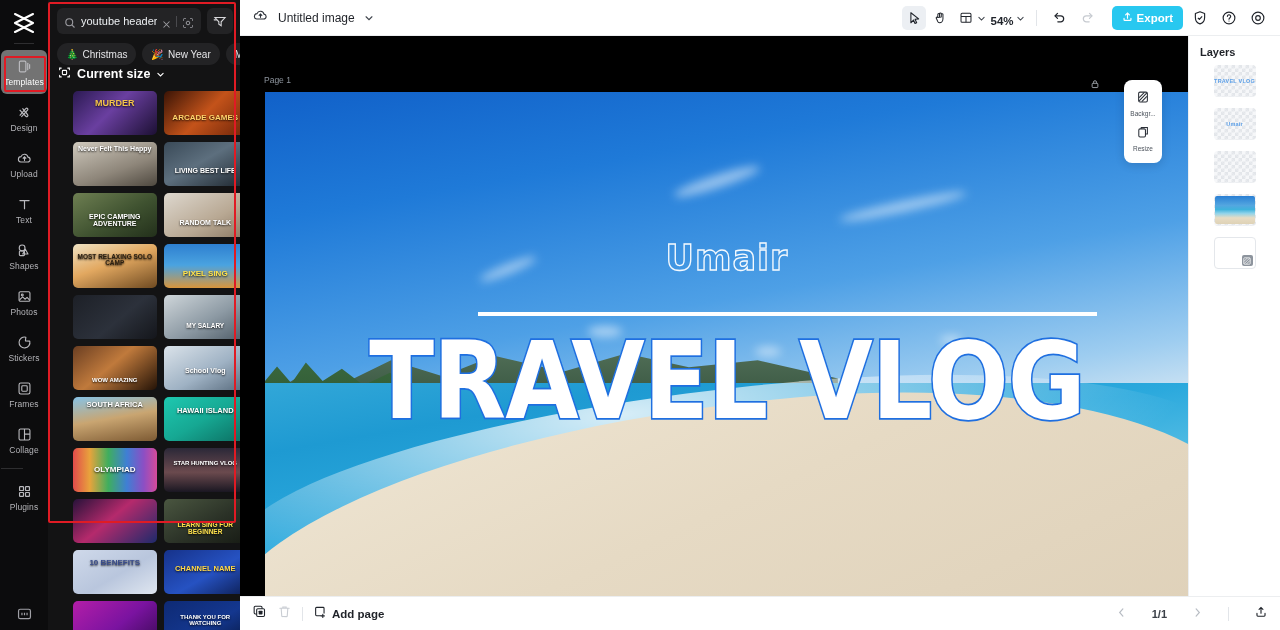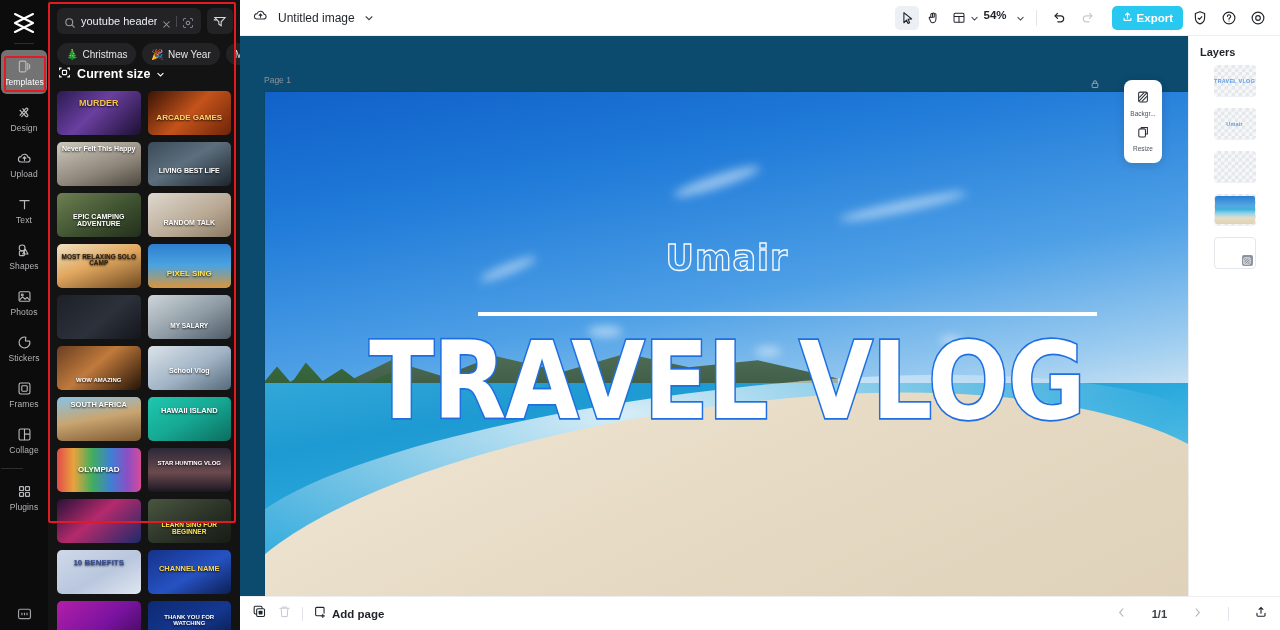--- a/index.html
+++ b/index.html
@@ -66,21 +66,21 @@
   #cursize { display: flex; align-items: center; gap: 6px; padding: 0 0 8px 10px; cursor: pointer; }
   #cursize-label { font-size: 12.5px; font-weight: bold; color: #ffffff; letter-spacing: .1px; }
   #tpl-grid {
     flex: 1; overflow: hidden;
     display: grid; grid-template-columns: 1fr 1fr; gap: 7px;
     padding: 0 9px 0 9px;
     align-content: start;
   }
   .thumb {
     width: 100%; height: 44px; border-radius: 5px; overflow: hidden;
-    position: relative; cursor: pointer; background: #222;
+    position: relative; cursor: pointer; background: #222; margin-left: 16px;
   }
   .thumb .tt {
     position: absolute; left: 0; right: 0;
     text-align: center; font-weight: bold; color: #fff;
     text-shadow: 0 1px 2px rgba(0,0,0,.85);
     line-height: 1.02;
   }
 
   
   .redbox { position: absolute; border: 2.2px solid #e01b24; z-index: 60; pointer-events: none; border-radius: 2px; }
@@ -94,34 +94,34 @@
     background: #fff; border-bottom: 1px solid #eceef0; padding: 0 10px 0 12px;
   }
   #tb-left { display: flex; align-items: center; gap: 9px; }
   #doc-title { font-size: 12px; color: #1f2228; }
   #tb-center { flex: 1; display: flex; align-items: center; justify-content: flex-end; gap: 2px; }
   .tool-btn {
     width: 24px; height: 24px; border-radius: 5px;
     display: flex; align-items: center; justify-content: center; cursor: pointer; color: #20242b;
   }
   .tool-btn.sel { background: #eceff3; }
-  #zoom-grp { display: flex; align-items: flex-start; gap: 9px; margin-left: 3px; cursor: pointer; }
+  #zoom-grp { display: flex; align-items: flex-end; gap: 2px; margin-left: 3px; cursor: pointer; }
   #zoom-val { font-size: 11.5px; color: #20242b; font-weight: 600; }
   #tb-divider { width: 1px; height: 16px; background: #e2e5e9; margin: 0 9px; }
   #undo-grp { display: flex; align-items: center; gap: 4px; }
   #tb-right { display: flex; align-items: center; gap: 5px; margin-left: auto; padding-left: 12px; }
   #export-btn {
     height: 24px; background: #28c8f0; color: #fff; border-radius: 5px;
     display: flex; align-items: center; gap: 4px; padding: 0 10px;
     font-size: 11.5px; font-weight: bold; cursor: pointer;
   }
 
   
   #canvas-wrap { flex: 1; display: flex; min-height: 0; }
-  #canvas-area { flex: 1; position: relative; background: #0c4a6e; min-width: 0; overflow: hidden; }
+  #canvas-area { flex: 1; position: relative; background: #000000; min-width: 0; overflow: hidden; }
   #page-label { position: absolute; left: 24px; top: 39px; font-size: 8.5px; color: #8d949d; }
   #page-lock { position: absolute; right: 88px; top: 39px; color: #aeb4bb; }
   #artboard {
     position: absolute; left: 25px; top: 56px; width: 924px; height: 520px;
     overflow: hidden; background: #1b6fd4;
     box-shadow: 0 0 0 1px rgba(0,0,0,.04);
   }
   #sky {
     position: absolute; left: 0; top: 0; width: 100%; height: 58%;
     background: linear-gradient(170deg, #1161c9 0%, #1f7ad8 28%, #4ea0e6 62%, #9ecdf0 88%, #cfe4f3 100%);

